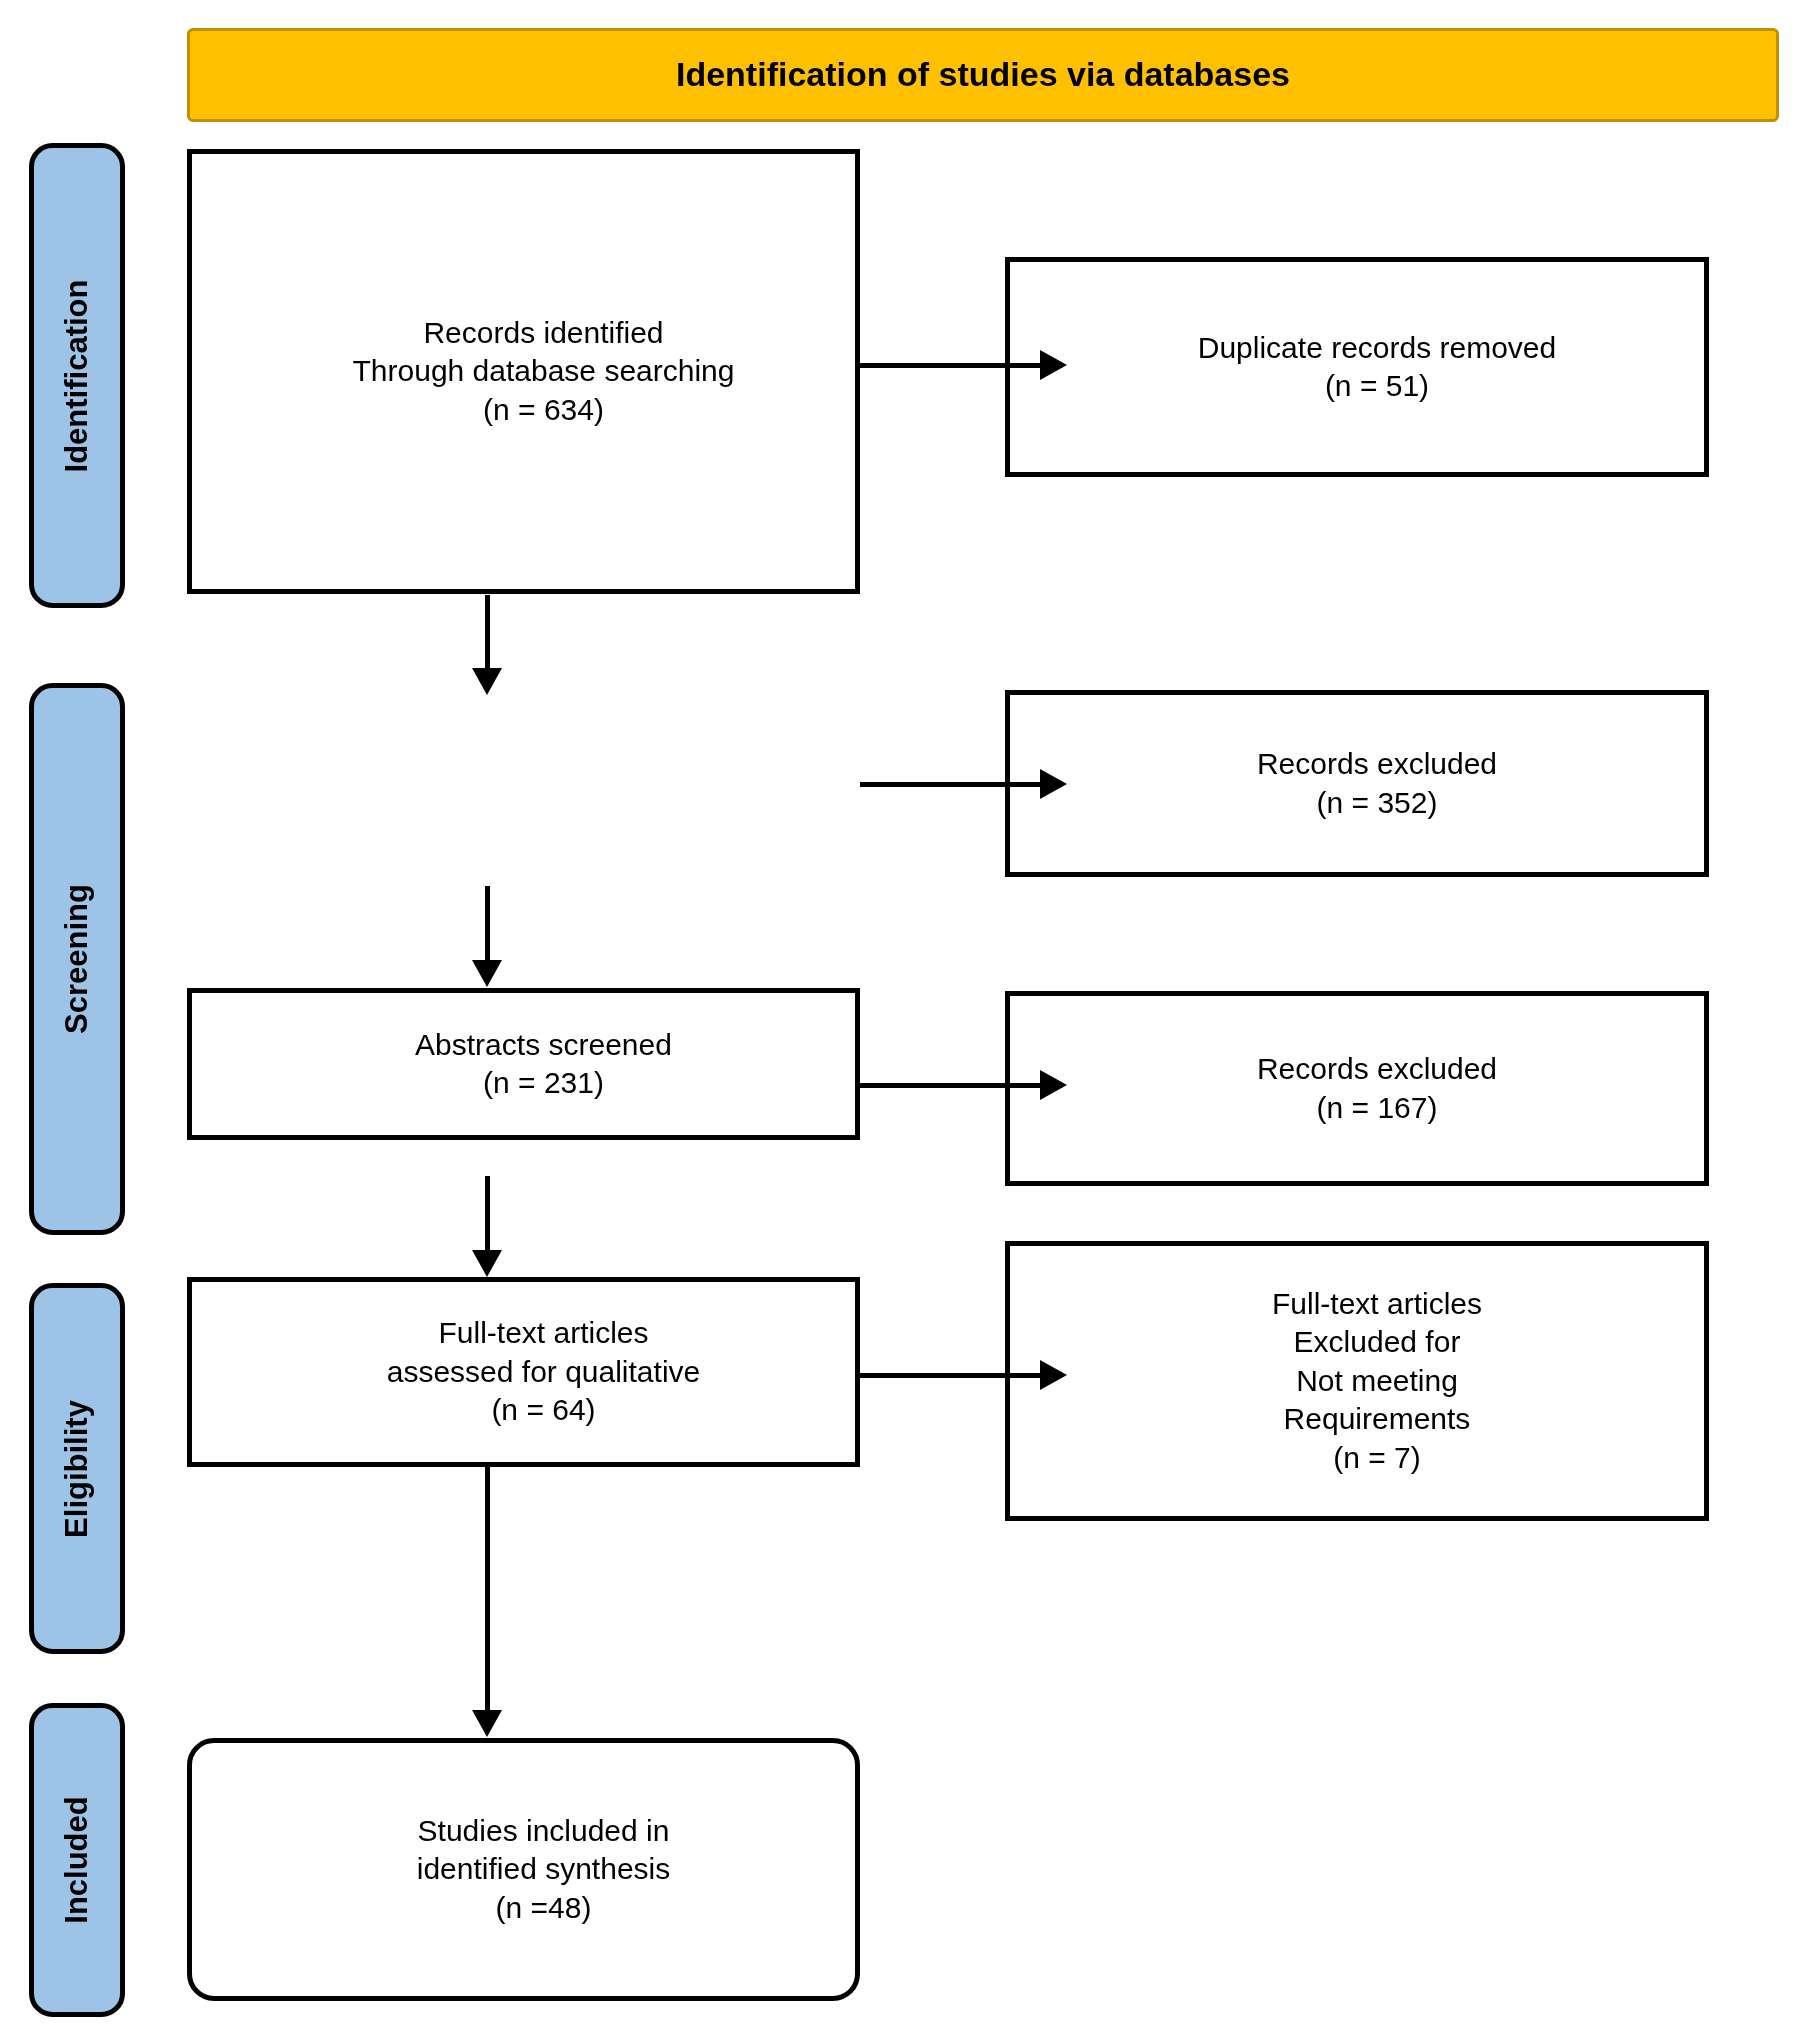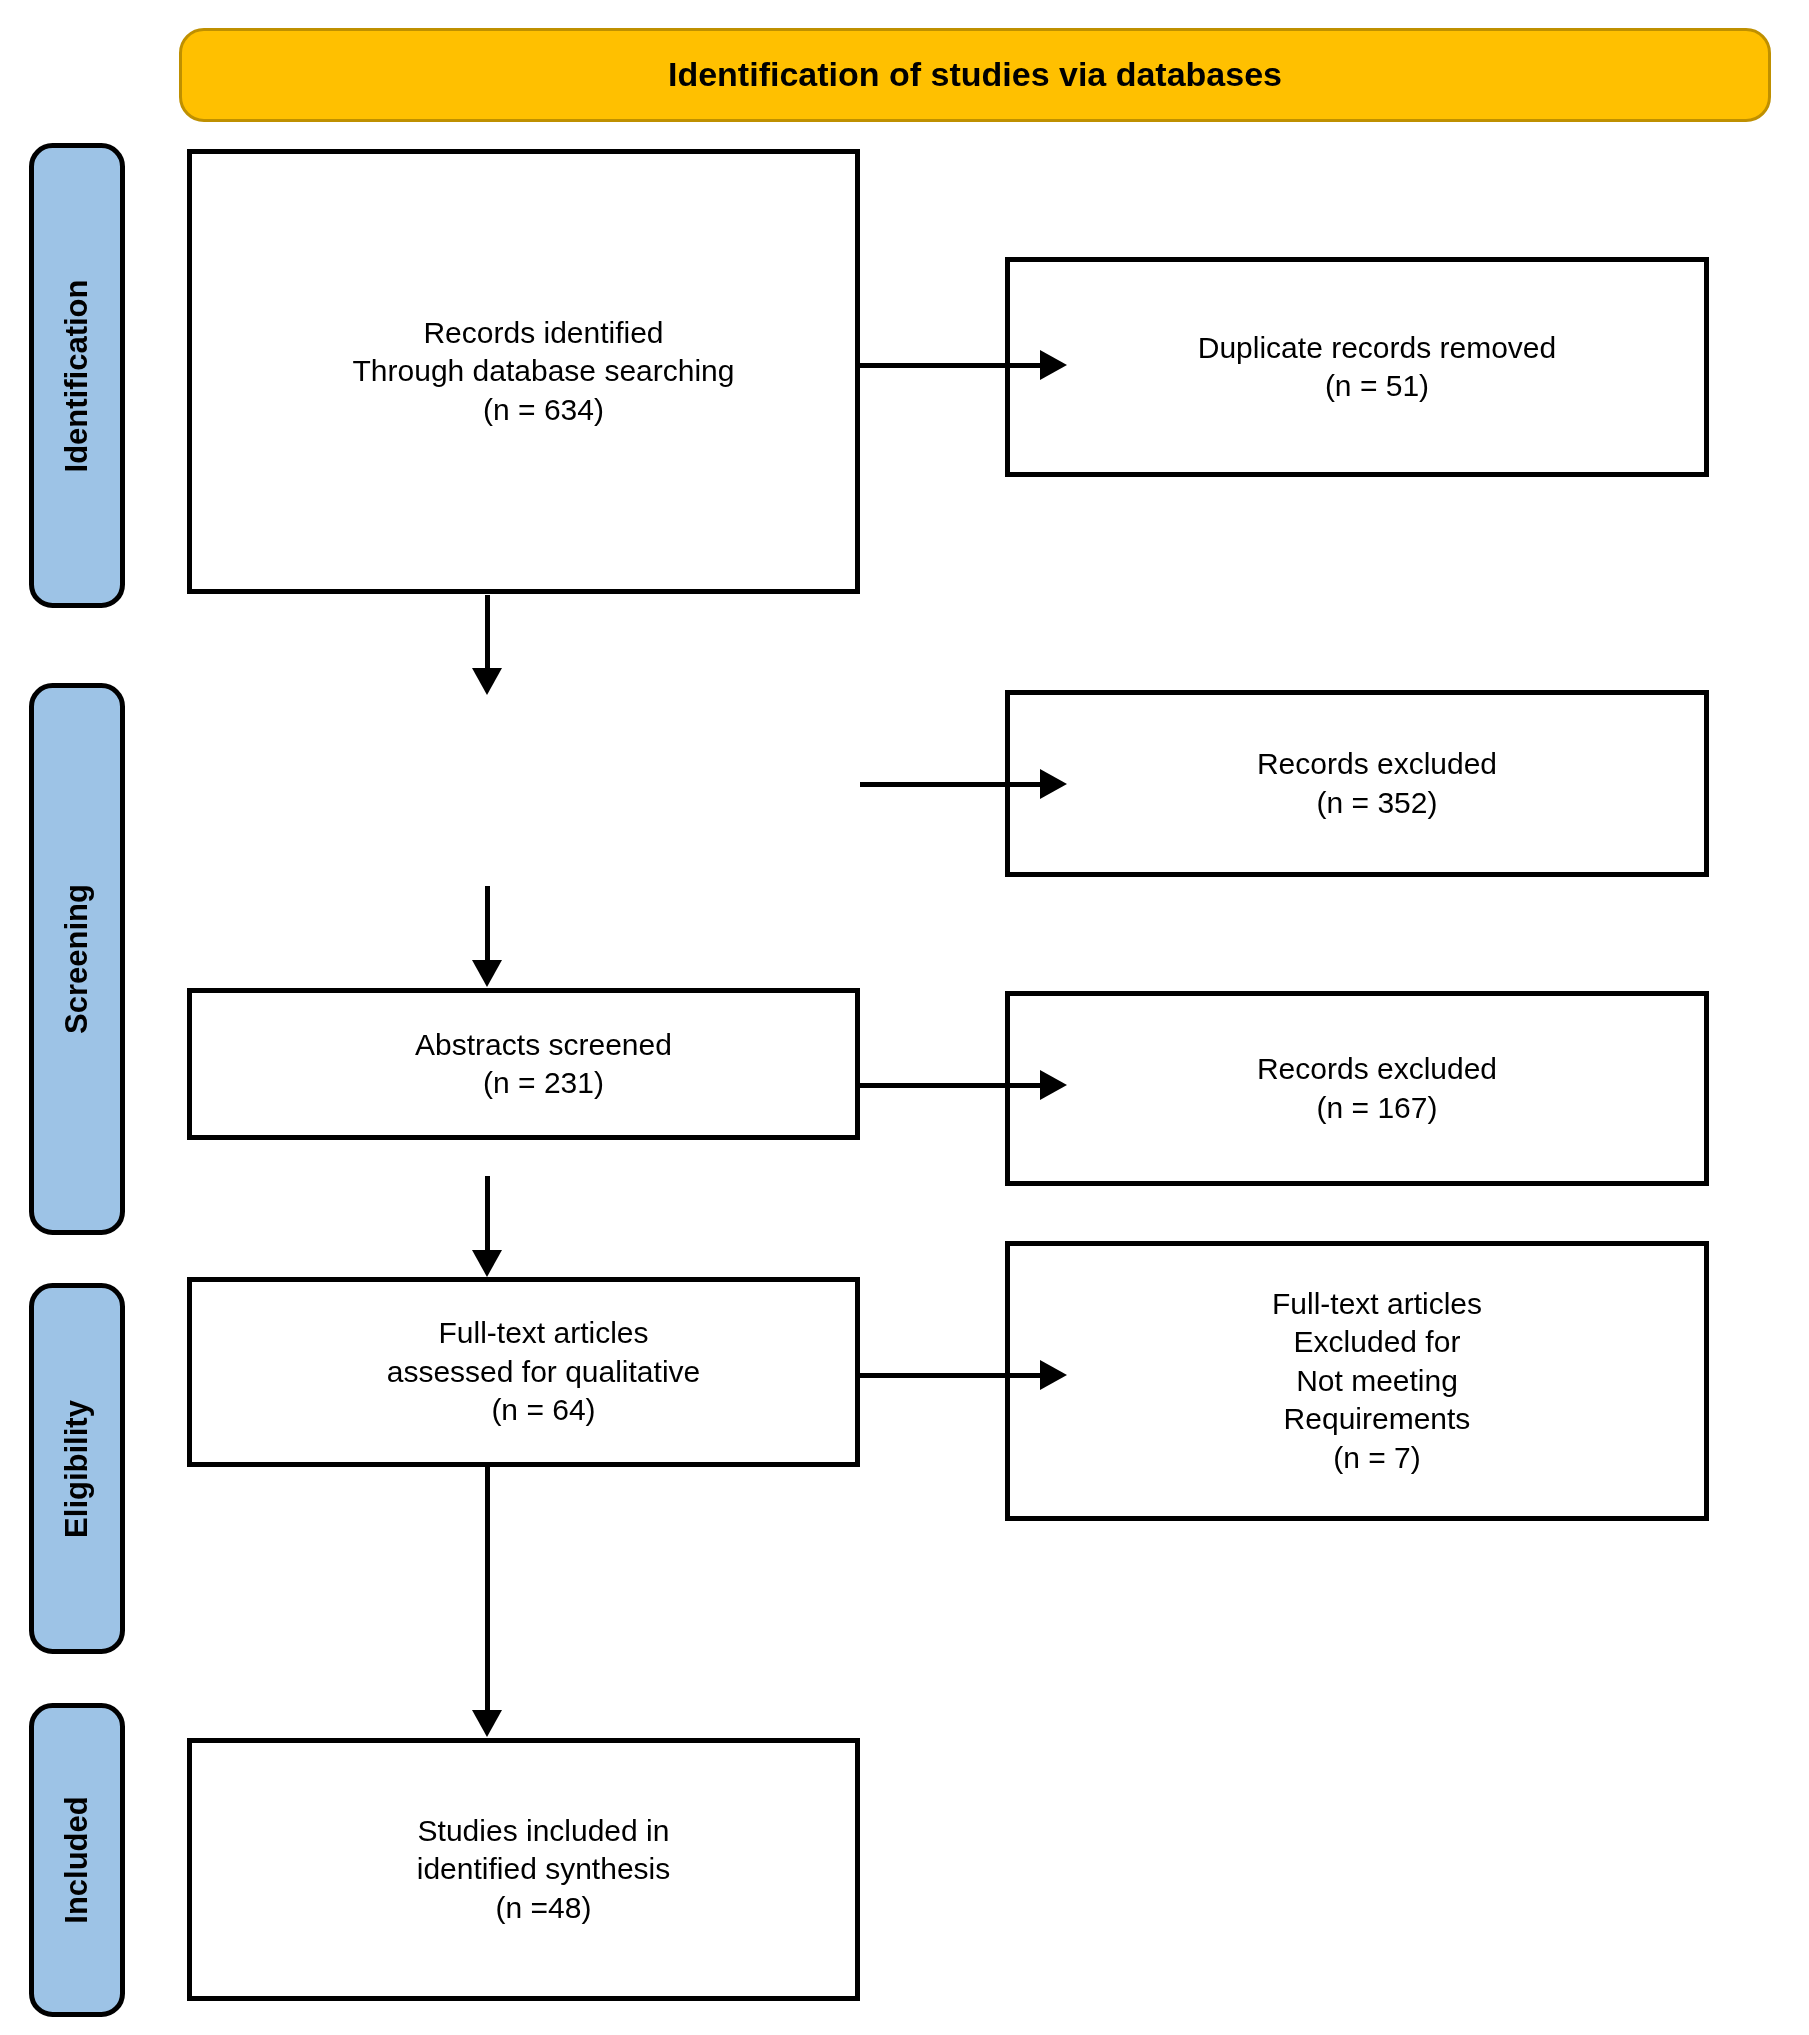--- a/index.html
+++ b/index.html
@@ -15,25 +15,25 @@
     position:relative;
     width:1810px;
     height:2035px;
     background:#ffffff;
     font-family:"Liberation Sans","DejaVu Sans",sans-serif;
     color:var(--text-color);
   }
   
   .banner{
     position:absolute;
-    left:179px; top:27.5px;
+    left:187px; top:27.5px;
     width:1592px; height:94px;
     background:var(--header-fill);
     border:3.3px solid var(--header-border);
-    border-radius:25px;
+    border-radius:6px;
     box-sizing:border-box;
     display:flex; align-items:center; justify-content:center;
     font-size:34px; font-weight:bold;
   }
   
   .stage{
     position:absolute;
     left:29px; width:96px;
     background:var(--stage-fill);
     border:5.2px solid var(--stage-border);
@@ -61,21 +61,21 @@
     align-items:center; justify-content:center;
     text-align:center;
     font-size:30px; line-height:1.28;padding-left:40px;
   }
   .main-col{left:187px; width:673px;}
   .side-col{left:1005px; width:704px;}
   .box-records{top:149px; height:445px;}
   .box-title-screening{top:696px; height:190px;}
   .box-abstracts{top:988px; height:152px;}
   .box-fulltext{top:1277px; height:190px;}
-  .box-studies{top:1738px; height:263px;}
+  .box-studies{top:1738px; height:263px;border-radius:27px;}
   .box-duplicates{top:257px; height:220px;}
   .box-excluded-1{top:690px; height:187px;}
   .box-excluded-2{top:991px; height:195px;}
   .box-ft-excluded{top:1241px; height:280px;}
   
   .hline{position:absolute; height:5.2px; background:#000;}
   .vline{position:absolute; width:5.2px; background:#000;}
   .tri-right{
     position:absolute; width:0; height:0;
     border-top:15.7px solid transparent;

